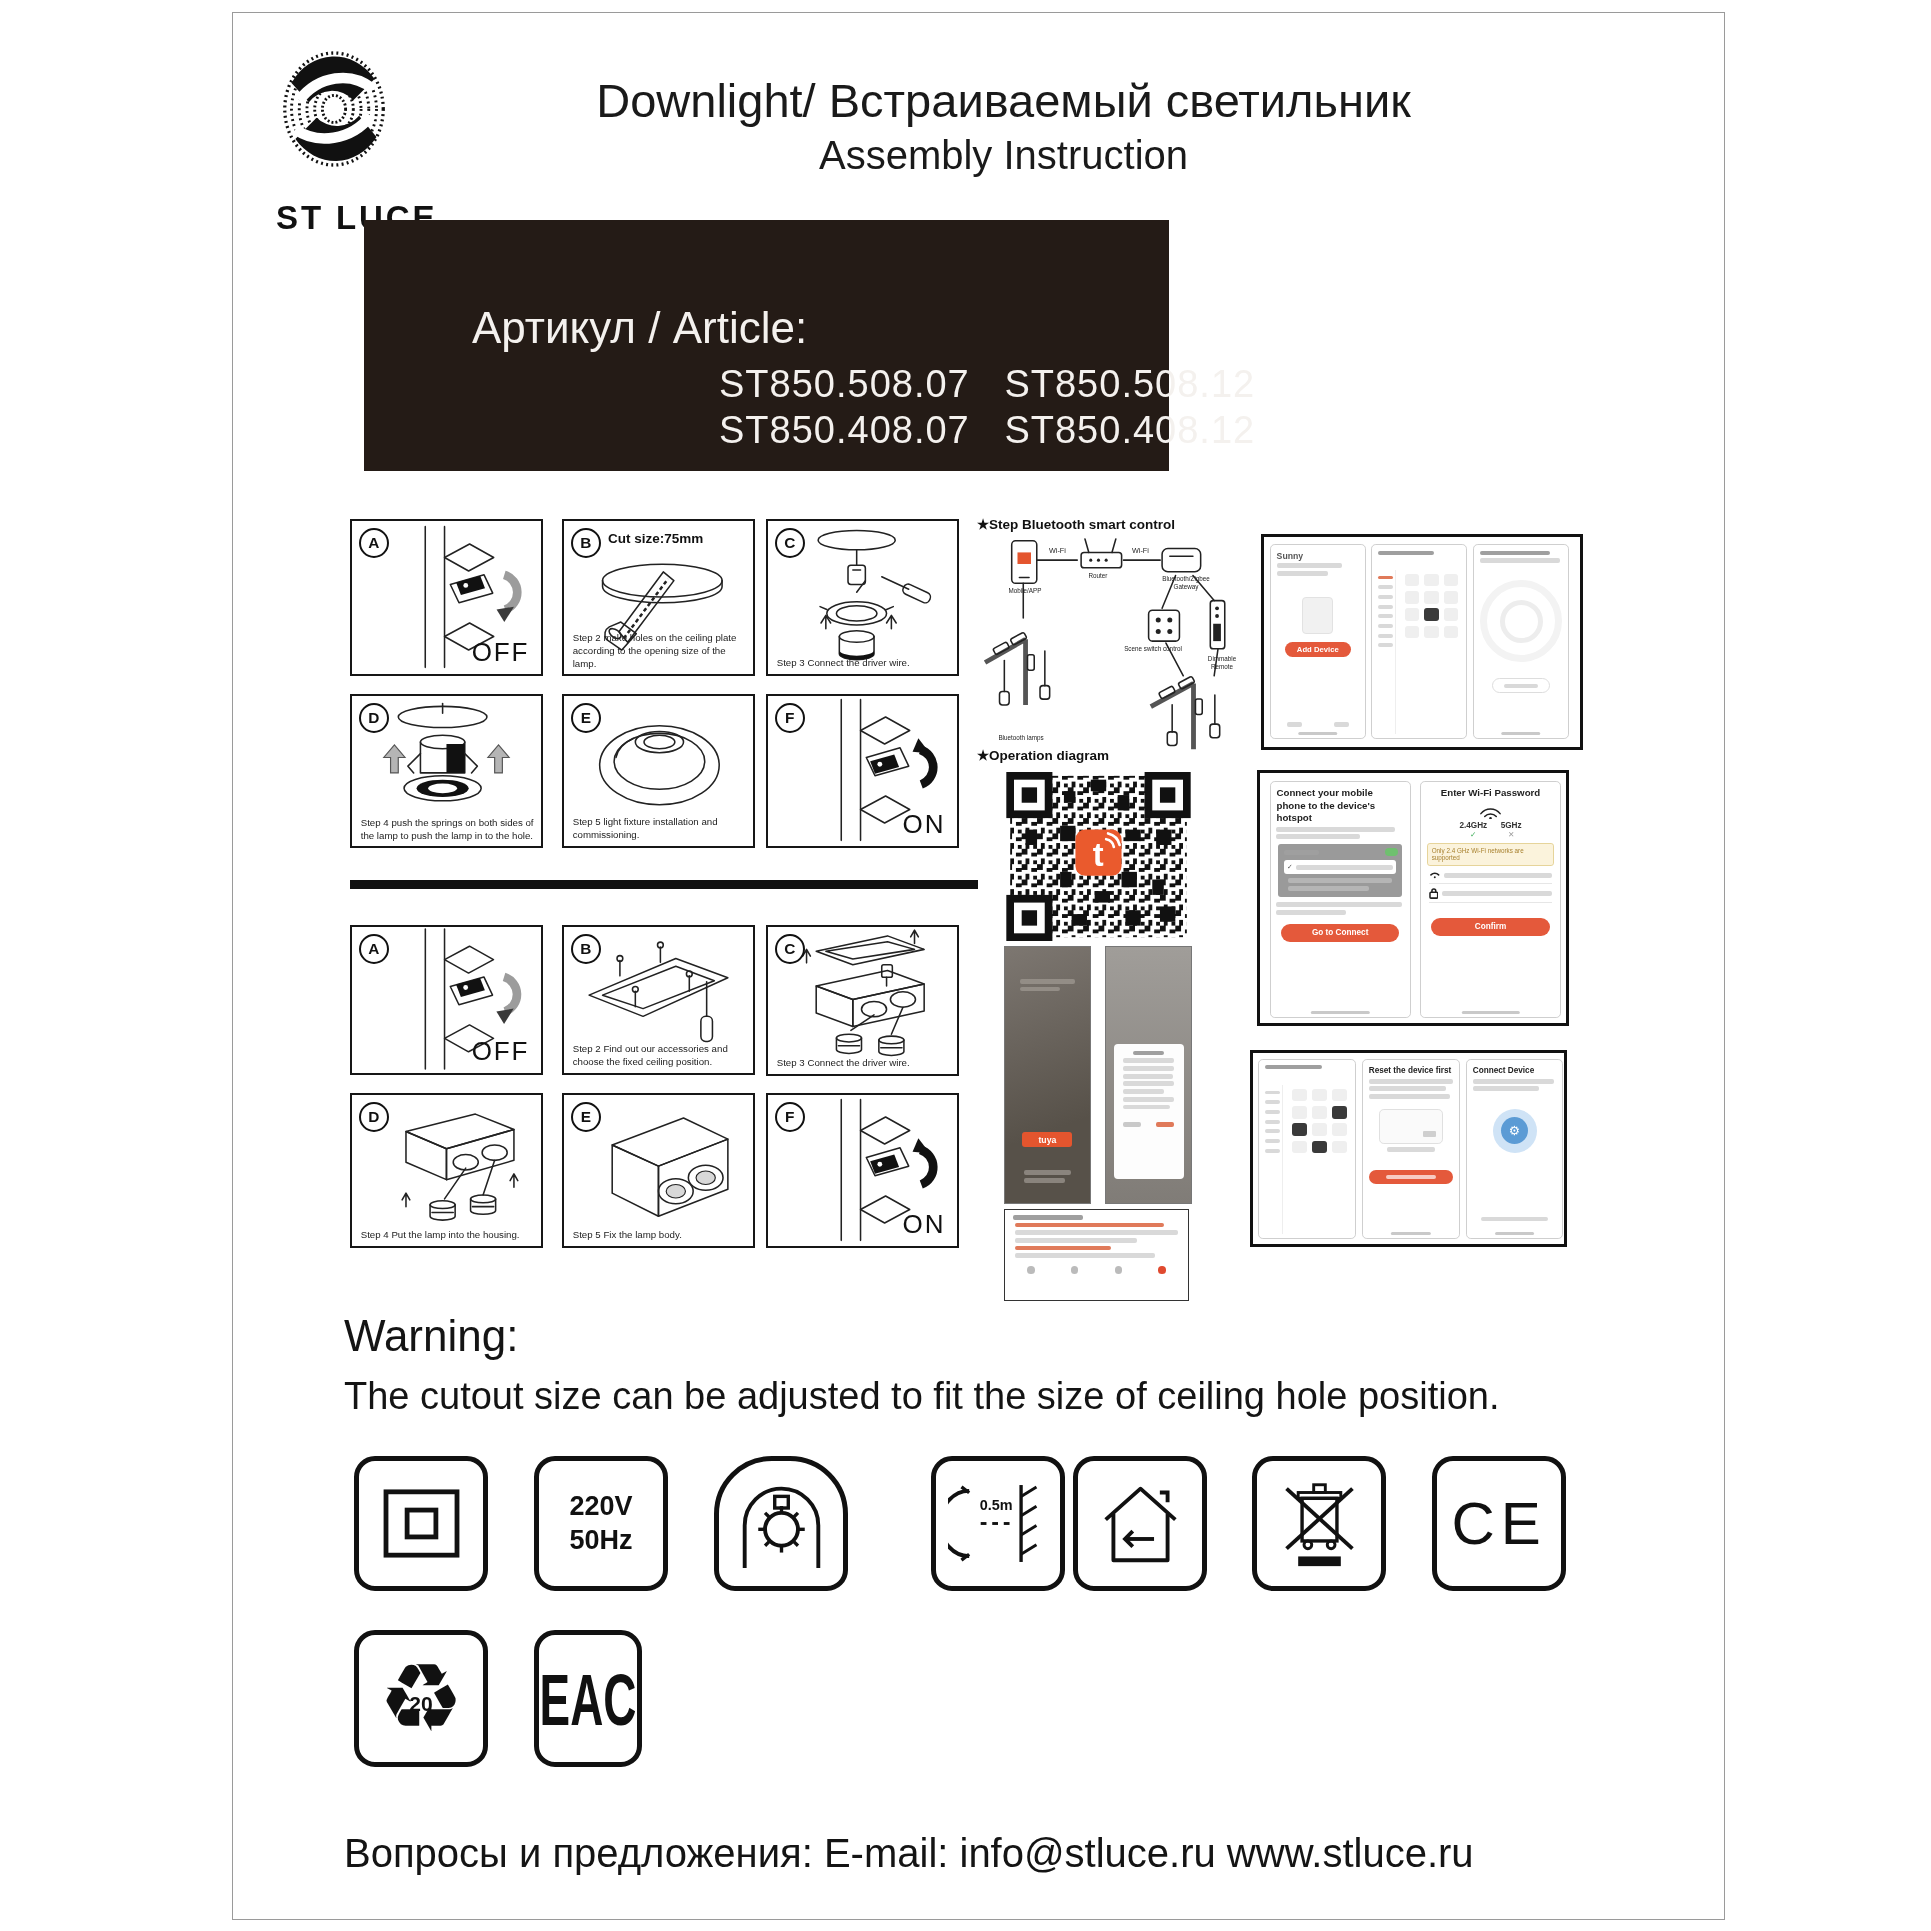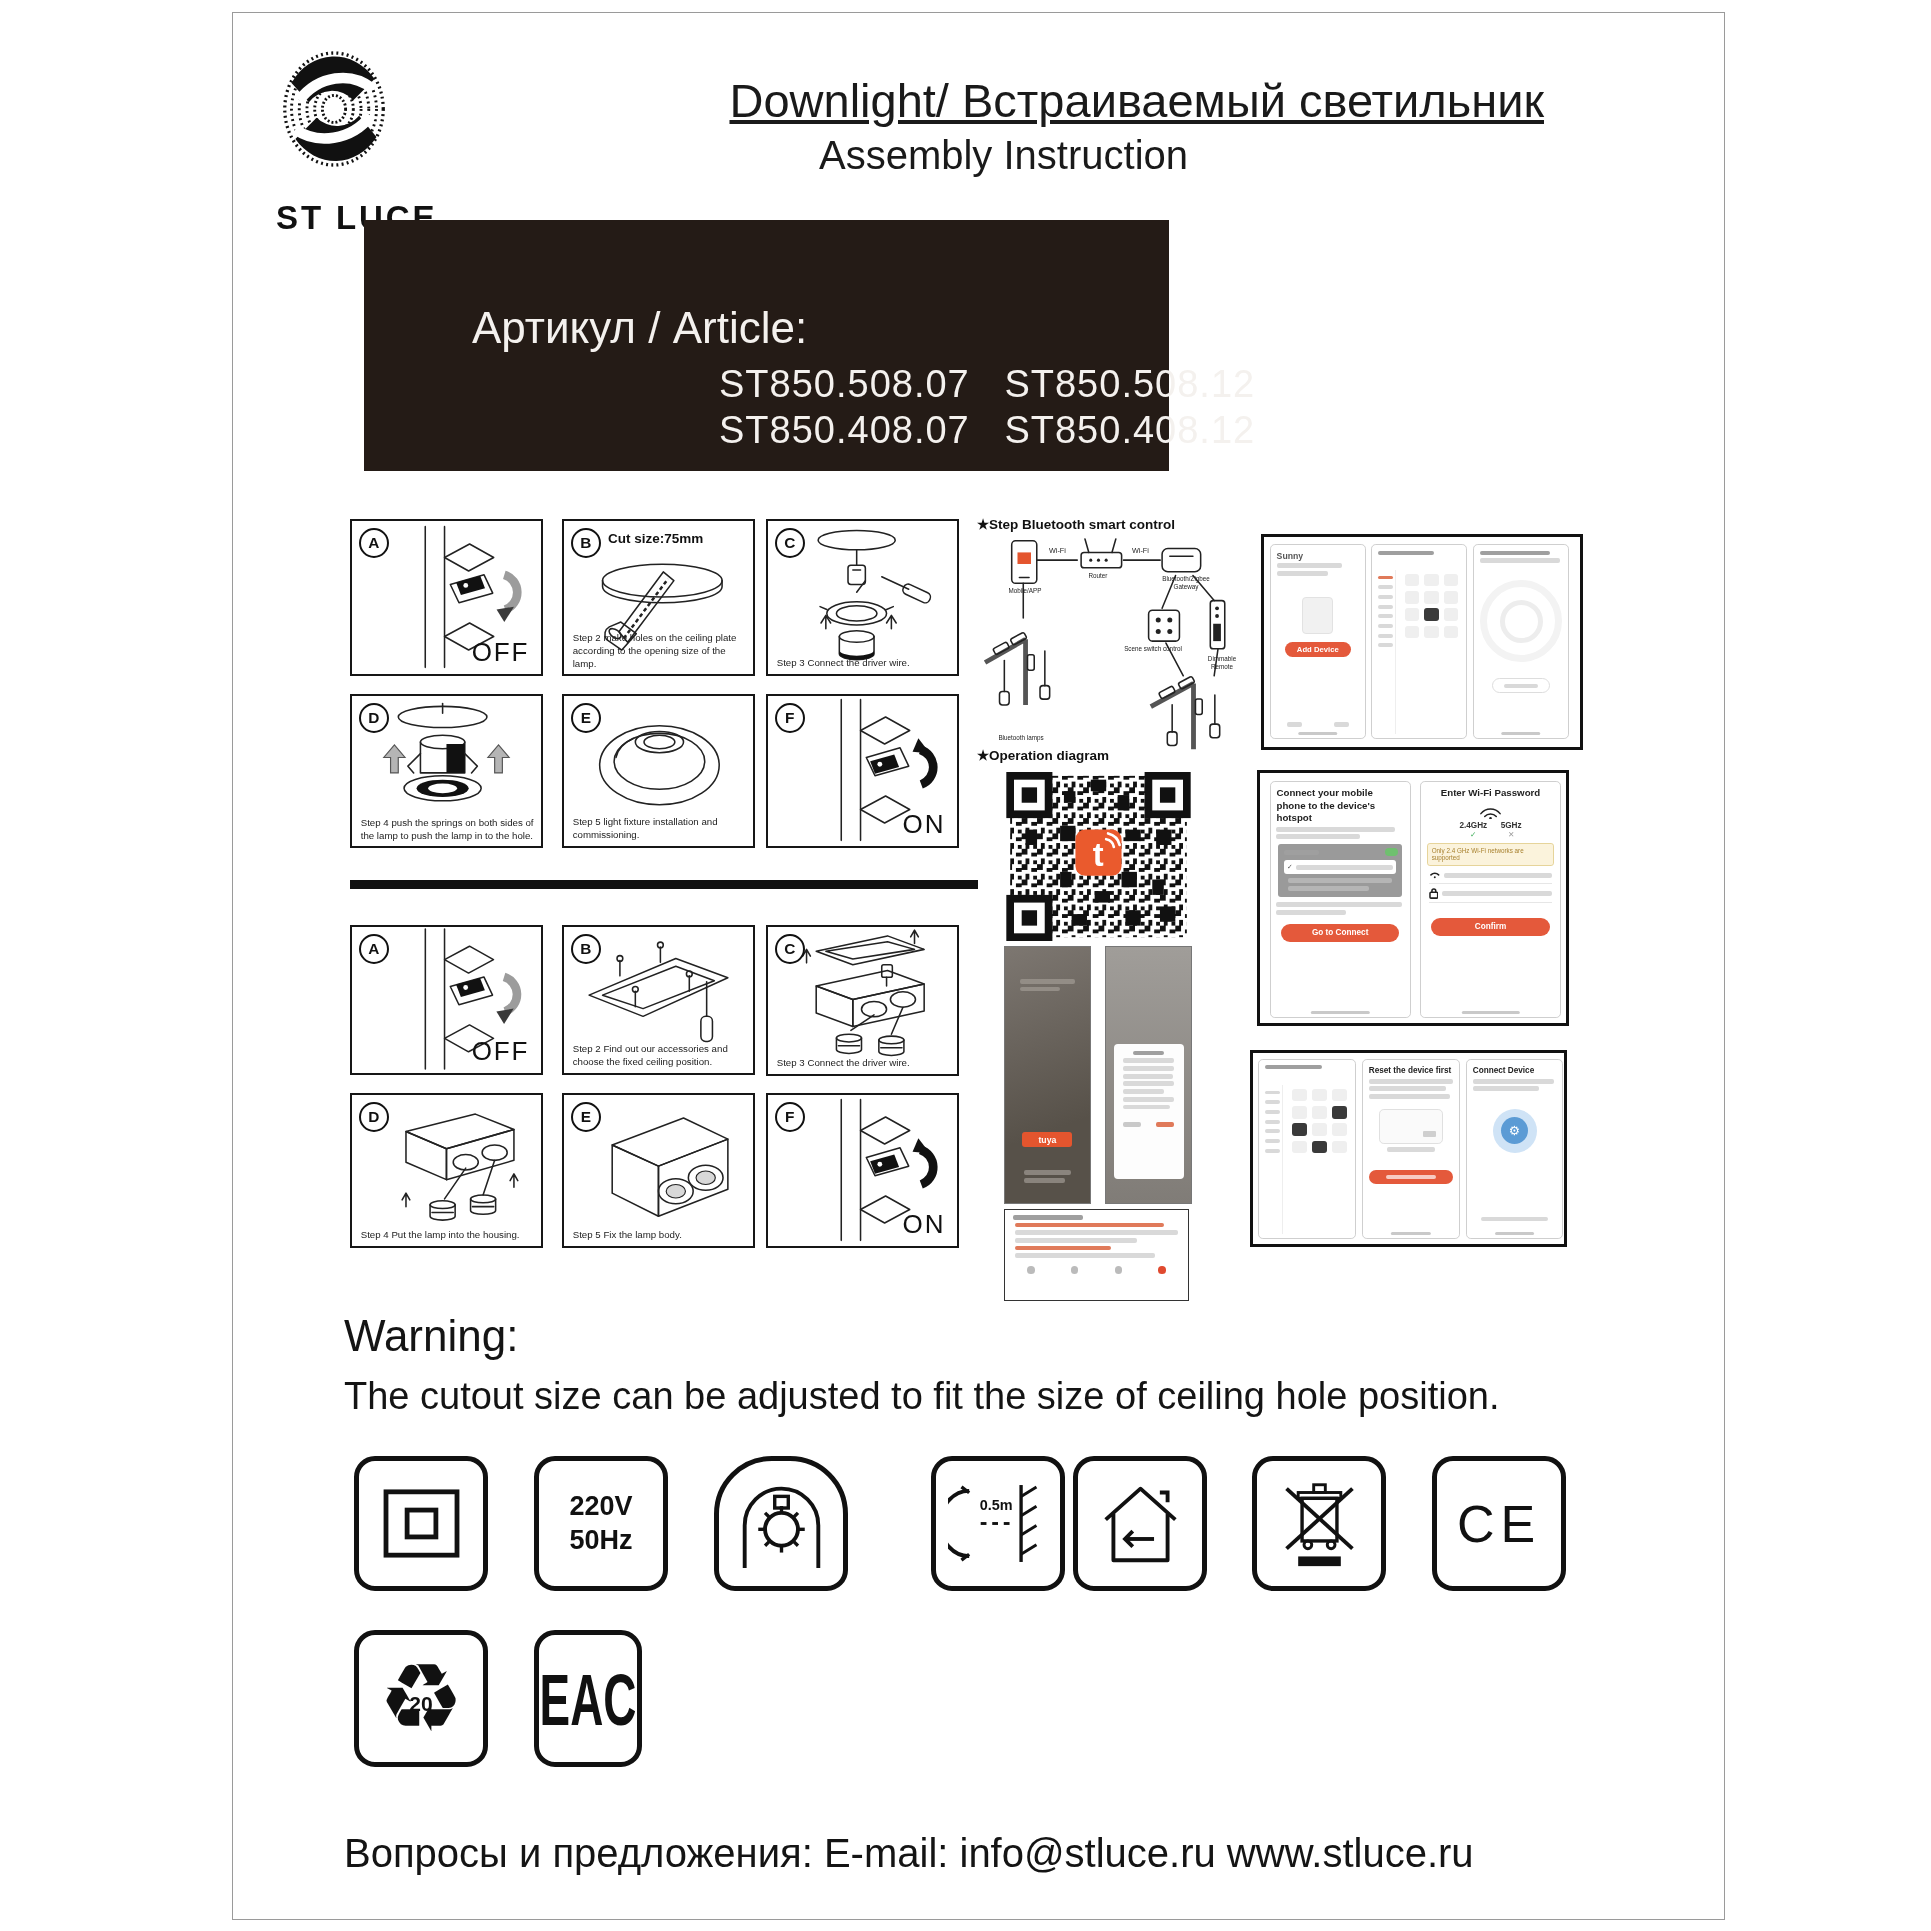--- a/index.html
+++ b/index.html
@@ -1,21 +1,21 @@
 <!DOCTYPE html>
 <html><head>
 <meta charset="utf-8">
 <style>
   html,body{margin:0;padding:0;background:#fff;}
   #stage{position:relative;width:1931px;height:1931px;background:#fff;font-family:"Liberation Sans",sans-serif;color:#111;overflow:hidden;}
   .abs{position:absolute;}
   .page-border{position:absolute;left:232px;top:11.6px;width:1491px;height:1906px;border:1.9px solid #9a9a9a;}
   
   .brand-text{position:absolute;left:276px;top:199px;font-size:33px;font-weight:700;letter-spacing:2.9px;color:#111;}
-  .doc-title{position:absolute;left:463px;top:73px;width:1081px;text-align:right;font-size:47px;color:#1a1a1a;text-decoration:underline;}
+  .doc-title{position:absolute;left:463px;top:73px;width:1081px;text-align:center;font-size:47px;color:#1a1a1a;}
   .doc-subtitle{position:absolute;left:463px;top:133px;width:1081px;text-align:center;font-size:40px;color:#1a1a1a;}
   
   .article-box{position:absolute;left:364px;top:220px;width:805px;height:251px;background:#241b16;}
   .article-label{position:absolute;left:108px;top:83px;font-size:44px;color:#f4f1ee;}
   .article-row{position:absolute;left:355px;font-size:38px;color:#f4f1ee;white-space:pre;letter-spacing:1px;}
   
   .panel{position:absolute;width:193px;border:2.9px solid #161616;background:#fff;box-sizing:border-box;}
   .badge{position:absolute;top:6.8px;left:6.8px;width:26px;height:26px;border:2.4px solid #111;border-radius:50%;display:flex;align-items:center;justify-content:center;font-size:15.4px;font-weight:700;background:#fff;z-index:2;}
   .caption{position:absolute;left:8.7px;right:4.8px;bottom:4.8px;font-size:9.7px;line-height:1.3;color:#222;font-weight:500;z-index:2;}
   .state{position:absolute;right:11.6px;bottom:5.8px;font-size:26px;letter-spacing:1.9px;color:#111;z-index:2;}
@@ -56,21 +56,21 @@
   .homebar{position:absolute;left:50%;bottom:2.9px;transform:translateX(-50%);width:42%;height:2.9px;border-radius:1.9px;background:#c9c9c9;}
   .bandtxt{font-size:8.2px;font-weight:600;color:#333;text-align:center;}
   .okx{font-size:7.7px;text-align:center;}
   
   .warning-title{position:absolute;left:344px;top:1311px;font-size:44px;color:#141414;}
   .warning-text{position:absolute;left:344px;top:1375px;font-size:38px;color:#141414;}
   .footer-text{position:absolute;left:344px;top:1831px;font-size:40px;color:#141414;}
   
   .icon-box{position:absolute;width:134px;height:135px;border:5.8px solid #111;border-radius:21px;box-sizing:border-box;background:#fff;display:flex;align-items:center;justify-content:center;}
   .volt{font-size:27px;font-weight:700;line-height:1.25;text-align:center;color:#111;}
-  .ce-text{font-size:52px;font-weight:500;letter-spacing:5.8px;color:#111;}
+  .ce-text{font-size:60px;font-weight:500;letter-spacing:5.8px;color:#111;}
   .eac-text{font-size:54px;font-weight:800;color:#111;transform:scale(.85,1.35);letter-spacing:0px;}
   .recycle-glyph{font-size:95px;color:#111;line-height:1;}
   .recycle-num{position:absolute;font-size:21px;font-weight:700;color:#111;left:50%;top:54%;transform:translate(-50%,-50%);background:#fff0;}
 </style>
 </head>
 <body>
 
 <div id="stage">
   <div class="page-border"></div>
 

